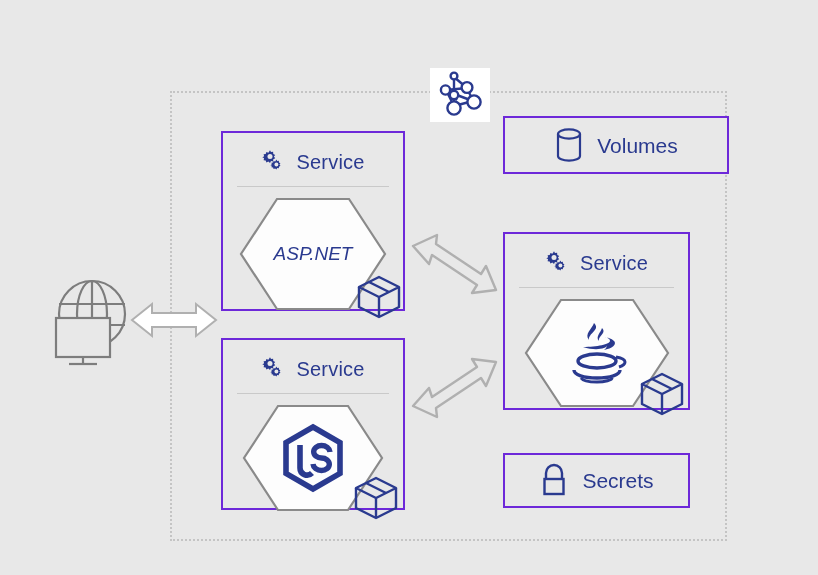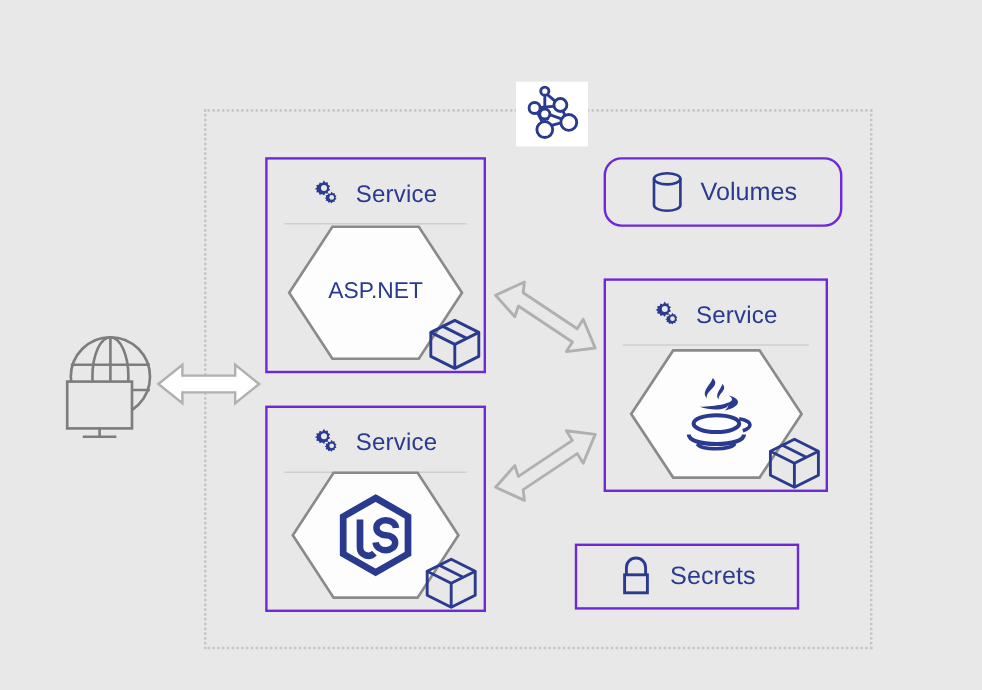--- a/index.html
+++ b/index.html
@@ -72,22 +72,23 @@
     background: #c9c9c9;
   }
 
   .hex-wrap {
     position: absolute;
     left: 0;
     right: 0;
     top: 62px;
     bottom: 6px;
     display: flex;
-    align-items: flex-end;
+    align-items: flex-start;
     justify-content: center;
+    font-style: italic;
   }
   .hex-stage {
     position: relative;
     width: 152px;
     height: 118px;
   }
   .hex-svg {
     position: absolute;
     left: 0;
     top: 0;
@@ -260,21 +261,21 @@
             <polygon points="24,4 44,14 24,24 4,14"></polygon>
             <polyline points="4,14 4,34 24,44 44,34 44,14"></polyline>
             <line x1="24" y1="24" x2="24" y2="44"></line>
             <line x1="14" y1="9" x2="34" y2="19"></line>
           </g>
         </svg>
       </div>
     </div>
   </div>
 
-  <div class="card resource-card" style="left:503px; top:131px; width:199px; height:58px;border-radius:15px;">
+  <div class="card resource-card" style="left:503px; top:116px; width:226px; height:58px;">
     <svg width="30" height="36" viewBox="0 0 30 36">
       <g fill="none" stroke="#2a3a8f" stroke-width="2.2">
         <ellipse cx="15" cy="7" rx="11" ry="4.6"></ellipse>
         <path d="M4,7 L4,29 a11,4.6 0 0 0 22,0 L26,7"></path>
       </g>
     </svg>
     <span class="resource-label">Volumes</span>
   </div>
 
   <div class="card service-card" style="left:503px; top:232px; width:187px; height:178px;">
@@ -313,21 +314,21 @@
             <polygon points="24,4 44,14 24,24 4,14"></polygon>
             <polyline points="4,14 4,34 24,44 44,34 44,14"></polyline>
             <line x1="24" y1="24" x2="24" y2="44"></line>
             <line x1="14" y1="9" x2="34" y2="19"></line>
           </g>
         </svg>
       </div>
     </div>
   </div>
 
-  <div class="card resource-card" style="left:479px; top:453px; width:187px; height:55px;">
+  <div class="card resource-card" style="left:503px; top:453px; width:187px; height:55px;">
     <svg width="30" height="36" viewBox="0 0 30 36">
       <path d="M7,16 L7,10 a8,8 0 0 1 16,0 L23,16" fill="none" stroke="#2a3a8f" stroke-width="2.4"></path>
       <rect x="5.5" y="16" width="19" height="15" fill="none" stroke="#2a3a8f" stroke-width="2.4"></rect>
     </svg>
     <span class="resource-label">Secrets</span>
   </div>
 
   <div class="float-icon" style="left:410px; top:232px;">
     <svg width="92" height="72" viewBox="0 0 92 72">
       <polygon points="3,14 27,3 26,12 71,42 76,34 86,58 62,61 67,53 22,23 19,32" fill="#e8e8e8" stroke="#b0b0b0" stroke-width="2.4" stroke-linejoin="round"></polygon>

